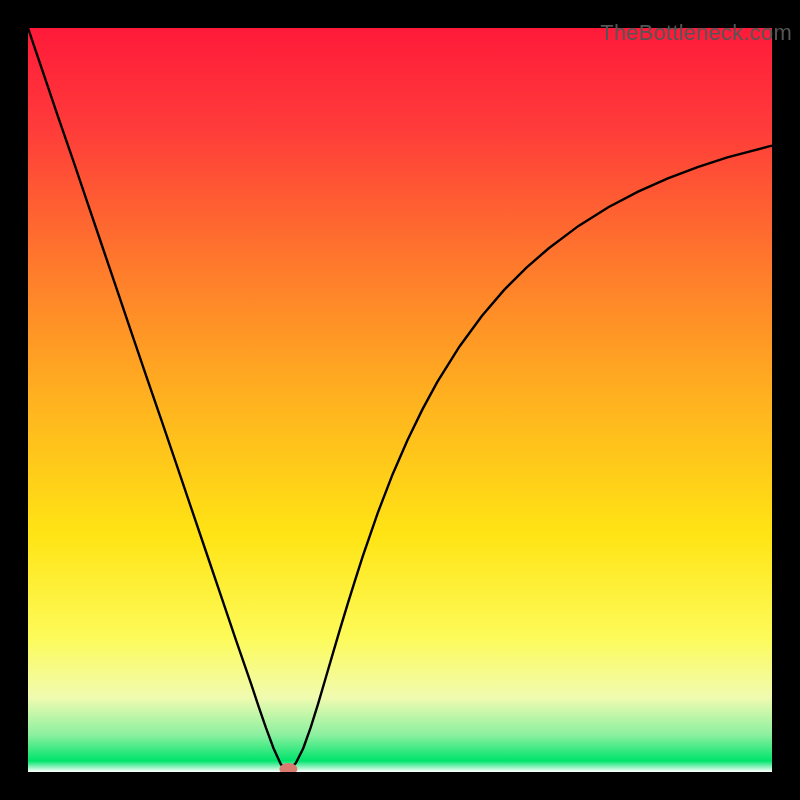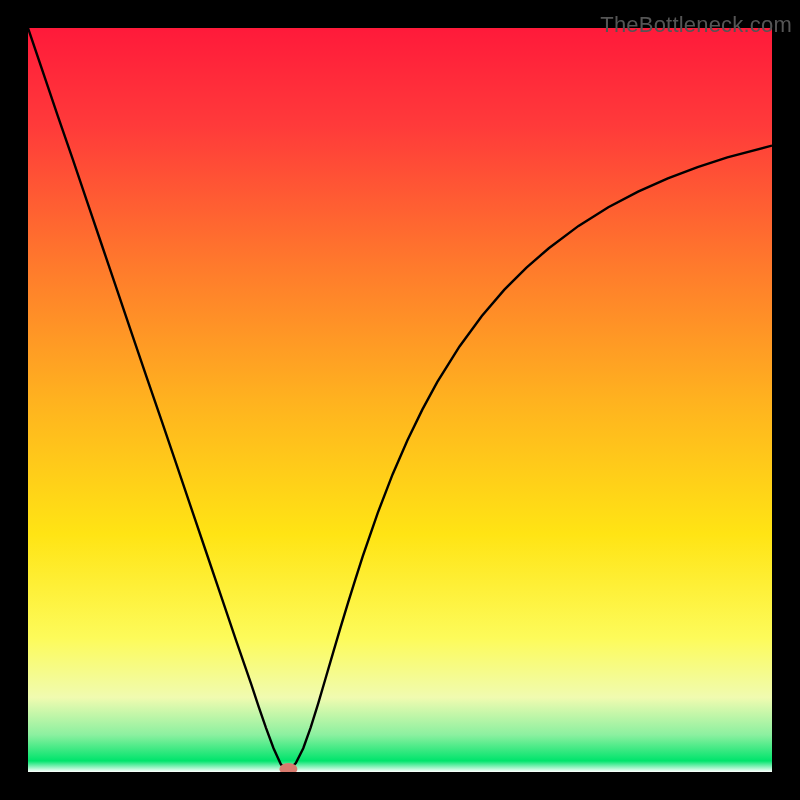--- a/index.html
+++ b/index.html
@@ -12,21 +12,21 @@
   .frame {
     position: absolute;
     left: 28px;
     top: 28px;
     width: 744px;
     height: 744px;
     background: #000;
   }
   .watermark {
     position: absolute;
-    top: 12px;
+    top: 20px;
     right: 8px;
     font-size: 22px;
     font-weight: 500;
     color: #555;
     letter-spacing: 0.2px;
   }
   .plot-svg {
     display: block;
     width: 744px;
     height: 744px;

